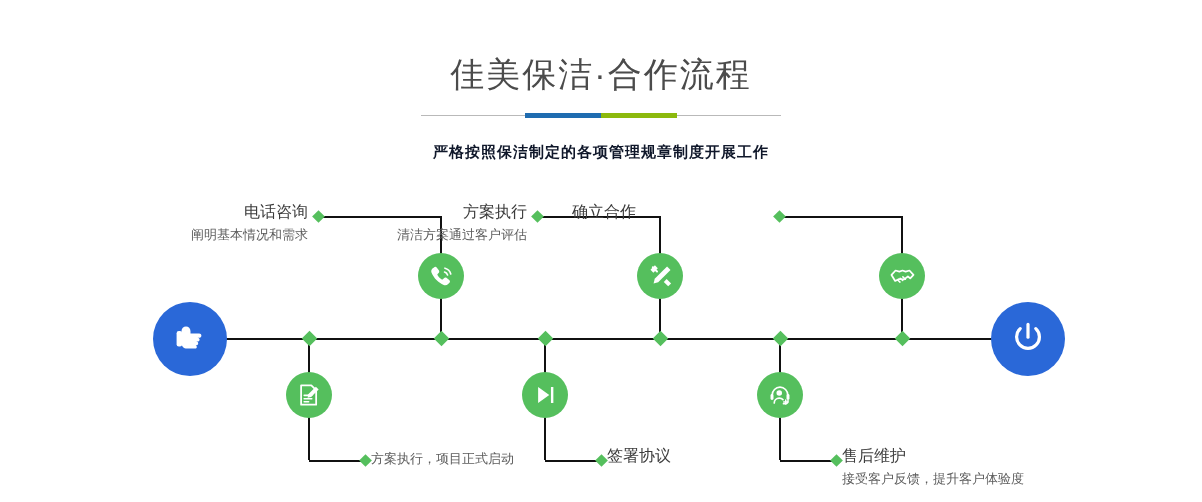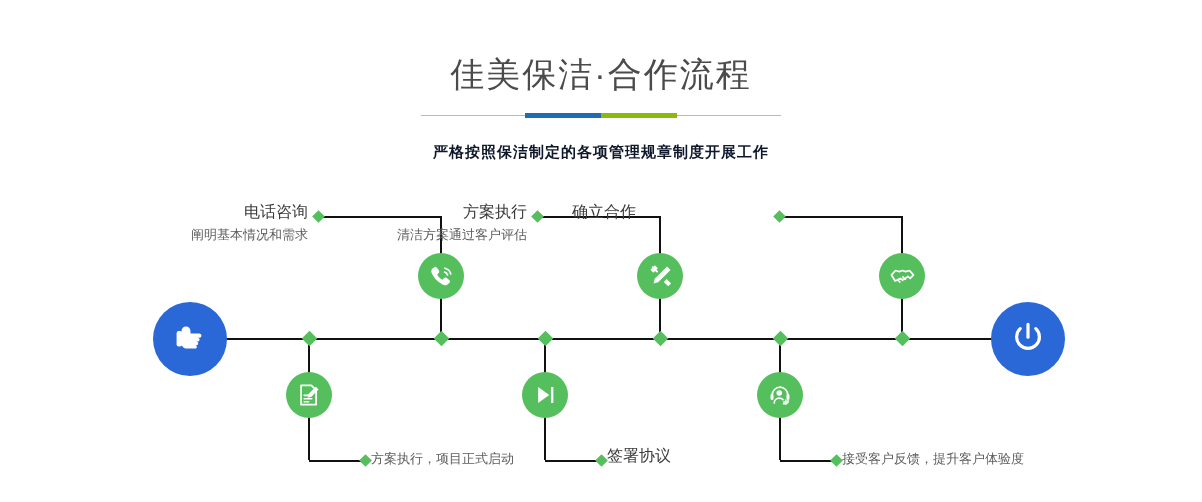--- a/index.html
+++ b/index.html
@@ -315,18 +315,19 @@
             <path d="M22.6 19.6v1.4a2.4 2.4 0 0 1-2.4 2.4h-2.6" fill="none" stroke="#ffffff" stroke-width="1.6" stroke-linecap="round"></path>
             <circle cx="13.2" cy="11.8" r="3.0" fill="#ffffff"></circle>
             <path d="M7.8 22.6c0-3.0 2.4-5.2 5.4-5.2 1.6 0 3.0 0.6 4.0 1.6" fill="none" stroke="#ffffff" stroke-width="1.8" stroke-linecap="round"></path>
             <path d="M20.2 19.4v4.4M18.0 21.6h4.4" stroke="#ffffff" stroke-width="1.6" stroke-linecap="round"></path>
           </svg>
         </span>
       </div>
       <div class="lead" style="left:0px; top:122px; width:56px;"></div>
       <div class="lead-dot" style="left:52px; top:118px; background:#55bf5d;"></div>
       <div class="label below" style="left:62px; top:108px;">
+        <div class="label-title">售后维护</div>
         <div class="label-desc">接受客户反馈，提升客户体验度</div>
       </div>
     </div>
 
   </div>
 </div>
 
 </body></html>

